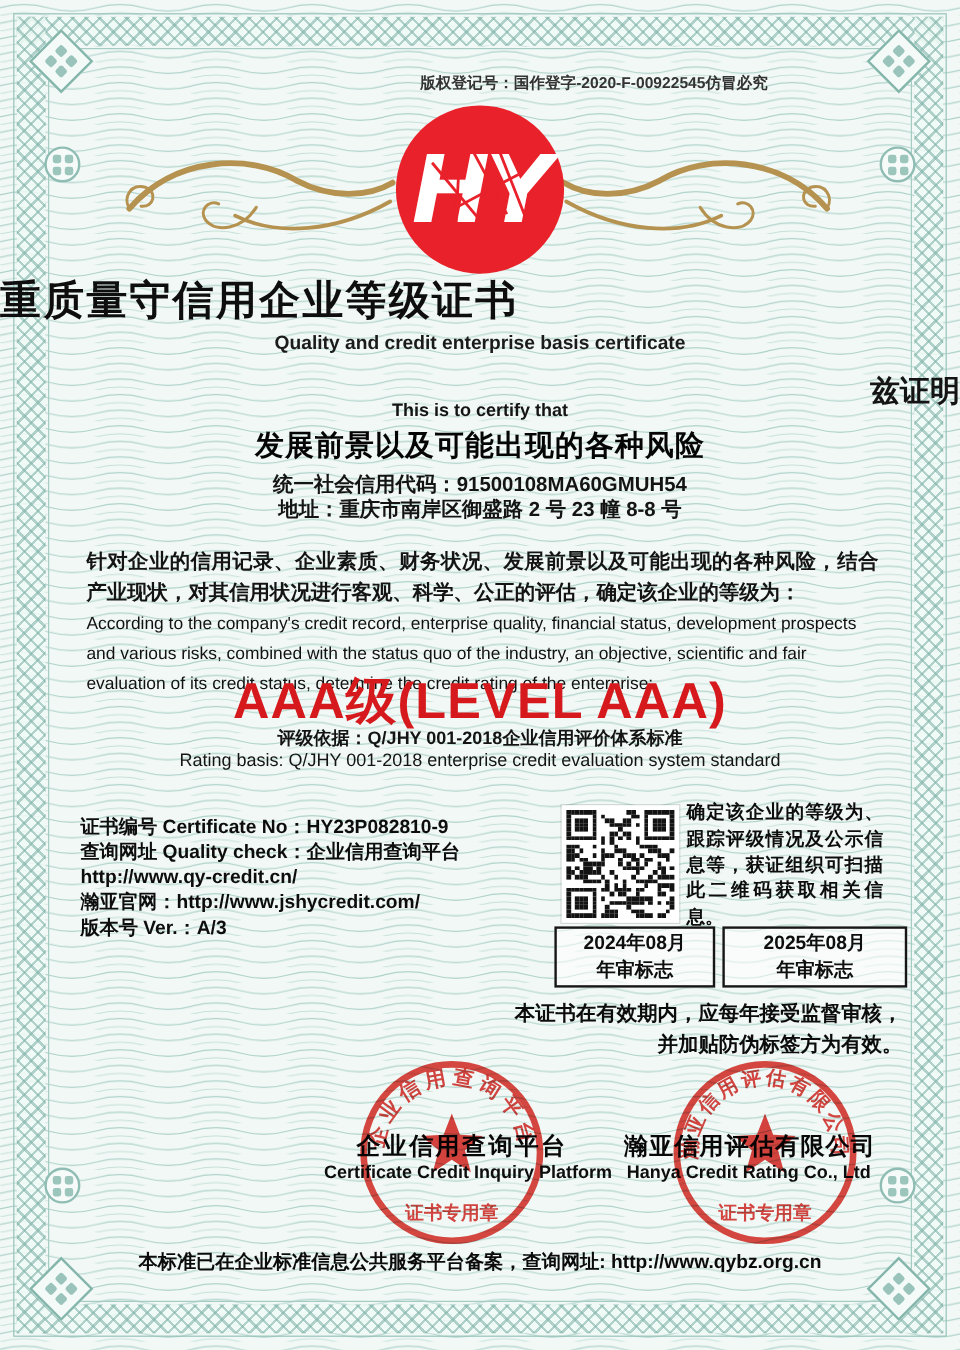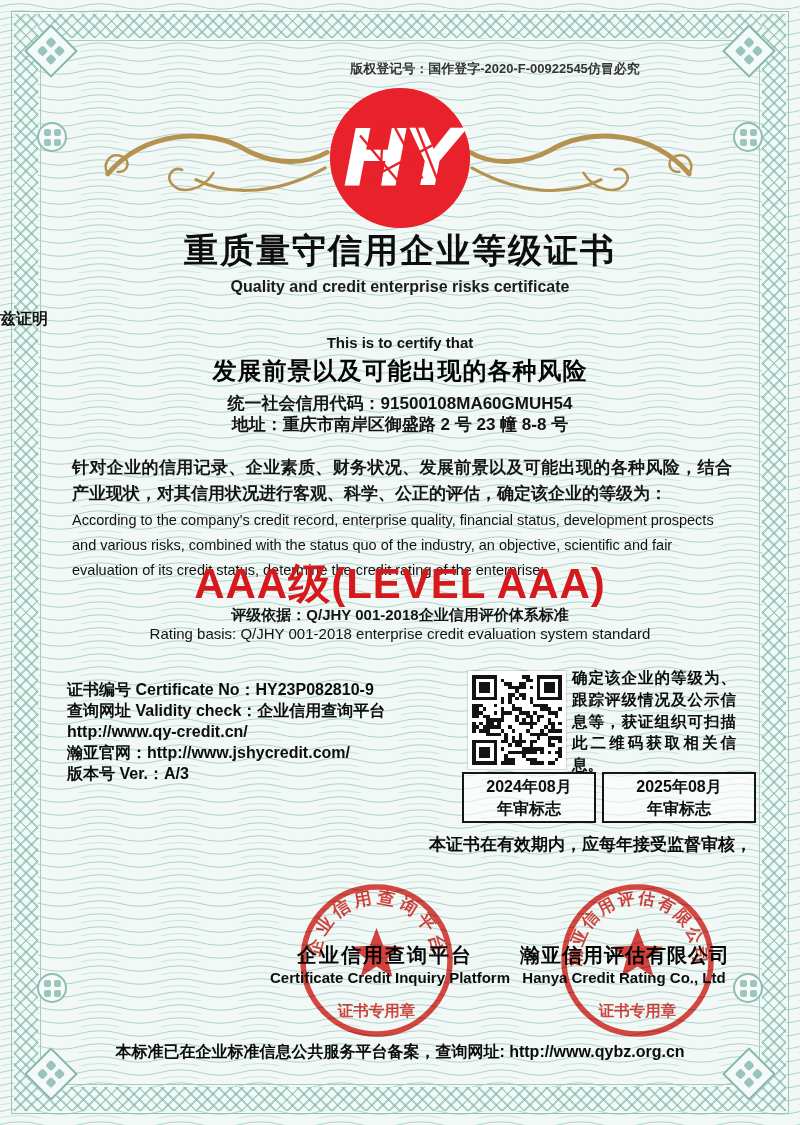--- a/index.html
+++ b/index.html
@@ -25,23 +25,23 @@
         transform:rotate(45deg);display:grid;grid-template-columns:8px 8px;gap:4px;place-content:center;}
   .diam i{width:8px;height:8px;background:#9ac4bb;border-radius:2px;}
   .btn{position:absolute;width:26px;height:26px;border:2px solid #8fbdb3;border-radius:50%;background:#f6fbf9;
        display:grid;grid-template-columns:7px 7px;gap:3px;place-content:center;}
   .btn i{width:7px;height:7px;background:#9cc5bc;border-radius:2px;}
   
   #copyright-note{top:60px;left:495px;transform:translateX(-50%);font-size:13px;font-weight:600;color:#333;white-space:nowrap;}
   #logo{left:327px;top:85px;width:146px;height:146px;}
   #flourish-left{left:98px;top:118px;}
   #flourish-right{left:464px;top:118px;transform:scaleX(-1);}
-  #title-zh{top:228px;left:0;width:100%;text-align:center;font-size:34px;font-weight:700;letter-spacing:2px;color:#0e0e0e;}
+  #title-zh{top:228px;left:0;width:100%;text-align:left;font-size:34px;font-weight:700;letter-spacing:2px;color:#0e0e0e;}
   #title-en{top:278px;left:0;width:100%;text-align:center;font-size:16px;font-weight:600;color:#1b1b1b;}
-  #certify-zh{top:309px;left:0;width:100%;text-align:left;font-size:16px;font-weight:600;}
+  #certify-zh{top:309px;left:0;width:100%;text-align:right;font-size:25px;font-weight:600;}
   #certify-en{top:334px;left:0;width:100%;text-align:center;font-size:15px;font-weight:600;}
   #company-name{top:355px;left:0;width:100%;text-align:center;font-size:24px;font-weight:800;letter-spacing:1px;color:#050505;}
   #company-code{top:392px;left:0;width:100%;text-align:center;font-size:17px;font-weight:700;}
   #company-address{top:413px;left:0;width:100%;text-align:center;font-size:17px;font-weight:700;}
   #eval-zh{top:455px;left:72px;width:660px;font-size:17px;line-height:26px;font-weight:600;text-align:justify;}
   #eval-en{top:508px;left:72px;width:662px;font-size:14.5px;line-height:25px;font-weight:500;color:#111;}
   #rating-level{top:556px;left:0;width:100%;text-align:center;font-size:42px;font-weight:800;color:#d6191c;letter-spacing:1px;}
   #basis-zh{top:606px;left:0;width:100%;text-align:center;font-size:15px;font-weight:700;}
   #basis-en{top:625px;left:0;width:100%;text-align:center;font-size:15px;font-weight:500;}
   #details{top:679px;left:67px;}
@@ -161,40 +161,40 @@
     <g stroke="#e8212a" stroke-width="2.4" fill="none">
       <path d="M34 52 L74 100"></path>
         <path d="M58 36 L54 112"></path>
         <path d="M90 38 L116 104"></path>
       <path d="M44 96 L108 62"></path>
         <path d="M70 44 L98 96"></path>
     </g>
   </svg>
 
   <div class="abs" id="title-zh">重质量守信用企业等级证书</div>
-  <div class="abs" id="title-en">Quality and credit enterprise risks certificate</div>
+  <div class="abs" id="title-en">Quality and credit enterprise basis certificate</div>
   <div class="abs" id="certify-zh">兹证明</div>
   <div class="abs" id="certify-en">This is to certify that</div>
   <div class="abs" id="company-name">发展前景以及可能出现的各种风险</div>
   <div class="abs" id="company-code">统一社会信用代码：91500108MA60GMUH54</div>
   <div class="abs" id="company-address">地址：重庆市南岸区御盛路 2 号 23 幢 8-8 号</div>
 
   <div class="abs" id="eval-zh">针对企业的信用记录、企业素质、财务状况、发展前景以及可能出现的各种风险，结合产业现状，对其信用状况进行客观、科学、公正的评估，确定该企业的等级为：</div>
   <div class="abs" id="eval-en">According to the company's credit record, enterprise quality, financial status, development prospects and various risks, combined with the status quo of the industry, an objective, scientific and fair evaluation of its credit status, determine the credit rating of the enterprise:</div>
   <div class="abs" id="rating-level">AAA级(LEVEL AAA)</div>
   <div class="abs" id="basis-zh">评级依据：Q/JHY 001-2018企业信用评价体系标准</div>
   <div class="abs" id="basis-en">Rating basis: Q/JHY 001-2018 enterprise credit evaluation system standard</div>
 
   <div class="abs" id="details">
     <div class="drow">
         <span>证书编号 Certificate No：</span>
         <span class="dval">HY23P082810-9</span>
       </div>
     <div class="drow">
-        <span>查询网址 Validity check：</span>
+        <span>查询网址 Quality check：</span>
         <span class="dval">企业信用查询平台</span>
       </div>
     <div class="drow">
         <span></span>
         <span class="dval">http://www.qy-credit.cn/</span>
       </div>
     <div class="drow">
         <span>瀚亚官网：</span>
         <span class="dval">http://www.jshycredit.com/</span>
       </div>
@@ -507,20 +507,21 @@
     <div>2024年08月</div>
     <div>年审标志</div>
   </div>
   <div class="badge" id="badge-2025">
     <div>2025年08月</div>
     <div>年审标志</div>
   </div>
 
   <div class="abs" id="supervision-note">
     <div>本证书在有效期内，应每年接受监督审核，</div>
+    <div>并加贴防伪标签方为有效。</div>
   </div>
 
   <div class="issuer-zh" id="issuer0-zh">企业信用查询平台</div>
   <div class="issuer-en" id="issuer0-en">Certificate Credit Inquiry Platform</div>
   <div class="issuer-zh" id="issuer1-zh">瀚亚信用评估有限公司</div>
   <div class="issuer-en" id="issuer1-en">Hanya Credit Rating Co., Ltd</div>
 
   <svg class="stamp" id="stamp-left" viewBox="0 0 155 155">
     <circle cx="77.5" cy="77.5" r="73.5" fill="none" stroke="rgba(219,34,28,.9)" stroke-width="5.5"></circle>
     <path id="arc0" d="M 23.9 97 A 57 57 0 1 1 131.1 97" fill="none"></path>

